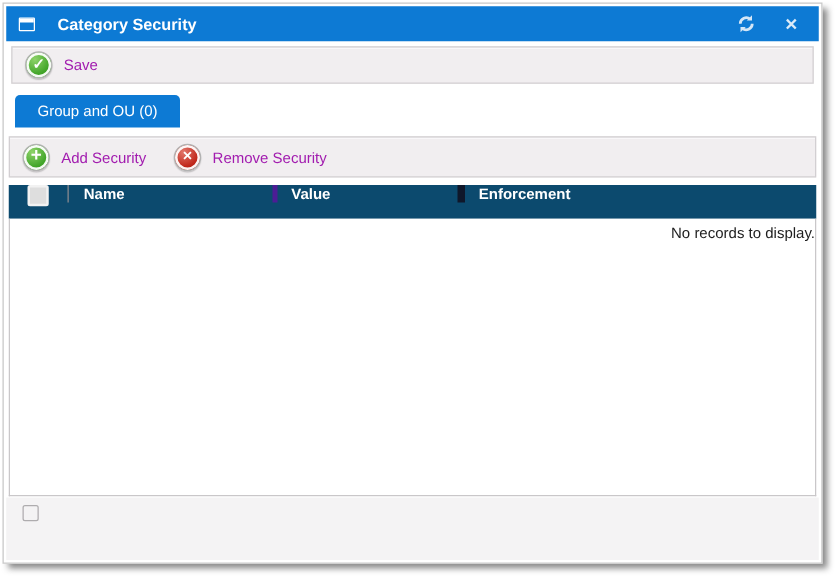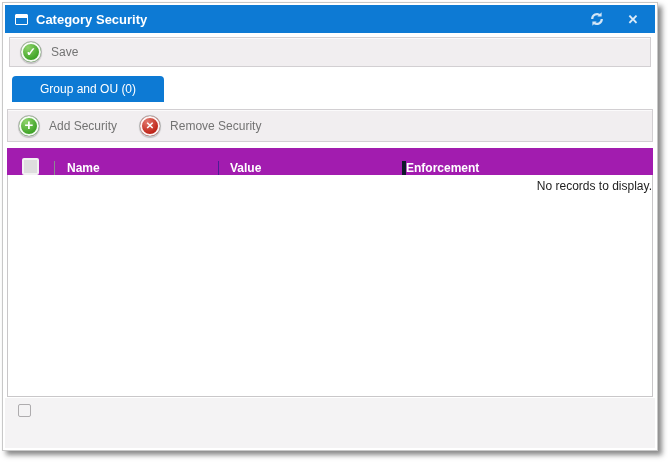--- a/index.html
+++ b/index.html
@@ -4,55 +4,55 @@
 <style>
   html,body{margin:0;padding:0;background:#ffffff;font-family:"Liberation Sans",sans-serif;}
   .page{width:668px;height:464px;overflow:hidden;background:#fff;}
   .dialog{
     box-sizing:border-box;width:656px;height:449px;margin:2px 0 0 2px;
     border:1px solid #c8c8c8;background:#fff;padding:2px;
     box-shadow:4px 4px 5px rgba(40,40,40,0.55);
     display:flex;flex-direction:column;
   }
   
-  .titlebar{height:28px;background:#0d7ad4;display:flex;align-items:center;padding:0 10px;flex:0 0 auto;}
+  .titlebar{height:28px;background:#0d7ad4;display:flex;align-items:center;padding:0 10px;flex:0 0 auto;gap:10px;}
   .win-icon{width:13px;height:11px;border:1px solid #ffffff;border-radius:1px;display:inline-block;box-sizing:border-box;}
   .win-icon .bar{display:block;height:3px;background:#ffffff;}
   .title{color:#ffffff;font-size:13px;font-weight:bold;margin-left:8px;flex:1 1 auto;}
   .titlebar-actions{display:flex;align-items:center;gap:20px;margin-right:4px;}
   .tb-icon{color:#d4e6f6;width:16px;height:16px;display:inline-flex;align-items:center;justify-content:center;cursor:pointer;}
   .close-glyph{font-size:13px;font-weight:bold;color:#dcebf8;}
   
   .toolbar{box-sizing:border-box;background:#f1eef0;border:1px solid #d2cfd2;box-shadow:inset 0 1px 0 #fbfafb;display:flex;align-items:center;flex:0 0 auto;}
   .save-toolbar{margin:4px 4px 0 4px;height:30px;padding-left:6px;}
   .cond-toolbar{margin:7px 2px 0 2px;height:33px;padding-left:6px;gap:14px;}
   .tool-btn{display:inline-flex;align-items:center;gap:9px;background:transparent;border:none;font:inherit;padding:2px 4px;cursor:pointer;}
-  .tool-label{font-size:12px;color:#737373;}
+  .tool-label{font-size:12px;color:#a21caf;}
   .sphere{width:22px;height:22px;border-radius:50%;border:1px solid #b2b2b2;box-sizing:border-box;
     display:inline-flex;align-items:center;justify-content:center;
     box-shadow:inset 0 0 0 2px rgba(255,255,255,0.95), 0 1px 1px rgba(0,0,0,0.2);
     color:#fff;font-weight:bold;line-height:1;}
   .sphere.green{background:radial-gradient(circle at 35% 28%, #8ed36a, #43a62a 60%, #2c8c18);}
   .sphere.red{background:radial-gradient(circle at 35% 28%, #e2776c, #c1271b 60%, #991208);}
   .sphere .g-check{font-size:12px;transform:translateY(-0.5px);}
   .sphere .g-plus{font-size:15px;transform:translateY(-1px);}
   .sphere .g-x{font-size:10px;}
   
   .tabs{display:flex;gap:5px;margin:9px 0 0 7px;flex:0 0 auto;}
   .tab{height:26px;display:inline-flex;align-items:center;justify-content:center;
-    padding:0 28px;border-radius:4px 4px 0 0;background:#6b6b6b;color:#ffffff;font-size:12px;cursor:pointer;}
+    padding:0 18px;border-radius:4px 4px 0 0;background:#6b6b6b;color:#ffffff;font-size:12px;cursor:pointer;}
   .tab.active{background:#0d7ad4;}
   
   .grid{margin:6px 2px 0 2px;flex:1 1 auto;display:flex;flex-direction:column;min-height:0;}
-  .grid-header{height:27px;background:#a21caf;display:flex;align-items:flex-end;flex:0 0 auto;}
+  .grid-header{height:27px;background:#0c4a6e;display:flex;align-items:flex-start;flex:0 0 auto;}
   .col{display:flex;align-items:center;color:#ffffff;font-size:12px;font-weight:600;box-sizing:border-box;}
   .col-check{width:47px;justify-content:center;}
   .col-name{width:164px;padding-left:12px;border-left:1px solid #8b8b90;}
-  .col-value{width:148px;padding-left:11px;border-left:1px solid #4c1d95;}
-  .col-enf{flex:1 1 auto;padding-left:0;border-left:4px solid #0f172a;margin-left:36px;}
+  .col-value{width:148px;padding-left:11px;border-left:4px solid #4c1d95;}
+  .col-enf{flex:1 1 auto;padding-left:11px;border-left:6px solid #0f172a;}
   .hdr-checkbox{width:13px;height:13px;background:#dedede;border:2px solid #f2f2f2;border-radius:2px;box-sizing:content-box;cursor:pointer;}
   .grid-body{flex:1 1 auto;background:#ffffff;border:1px solid #c9c7c9;border-top:none;padding:4px 0 0 9px;}
   .empty-msg{font-size:12px;color:#1d1d1d;text-align:right;}
   
   .footer{height:44px;background:#f4f3f4;flex:0 0 auto;display:flex;align-items:flex-start;padding:6px 0 0 13px;gap:6px;margin-top:1px;}
   .checkbox{width:13px;height:13px;background:#f4f3f4;border:1px solid #aeacae;border-radius:2px;box-sizing:border-box;cursor:pointer;}
   .footer-label{font-size:12px;color:#1d1d1d;line-height:14px;}
 </style>
 </head>
 <body>

